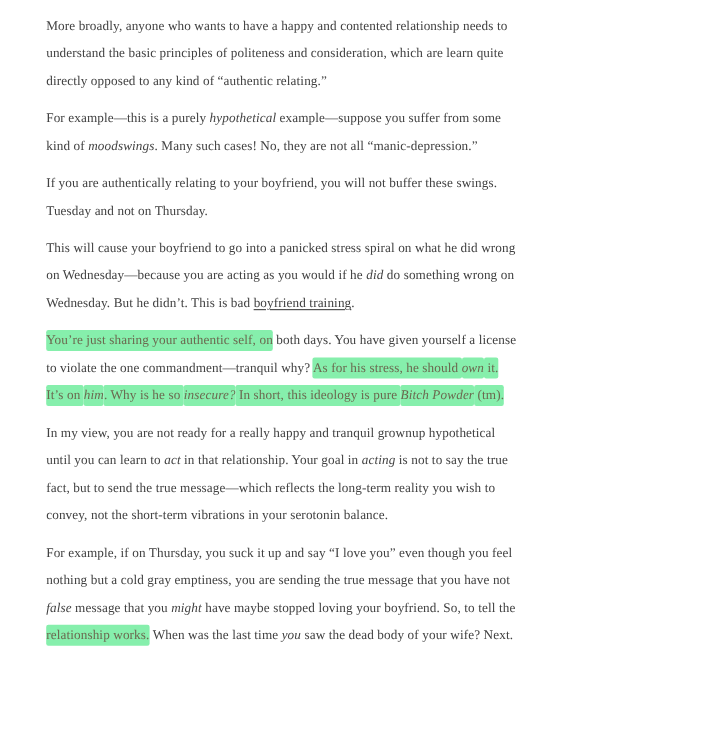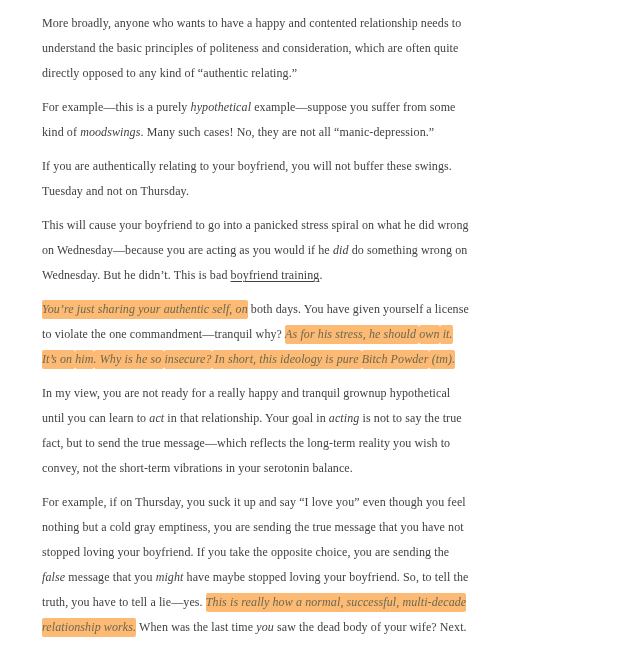--- a/index.html
+++ b/index.html
@@ -26,41 +26,40 @@
   .line {
     display: block;
     white-space: pre;
     height: 25px;
   }
   .run { }
   .italic {
     font-style: italic;
   }
   .highlight {
-    background: #fdba74;
+    background: #86efac;
     color: #6b684f;
     padding: 2px 0 3px 0;
     border-radius: 2px;
-    font-style: italic;
   }
   .link {
     color: #414141;
     text-decoration: underline;
     text-decoration-thickness: 1px;
     text-underline-offset: 2px;
     cursor: pointer;
   }
 </style>
 </head>
 <body>
 
 <main class="article">
     <p class="paragraph">
       <span class="line"><span class="run">More broadly, anyone who wants to have a happy and contented relationship needs to</span></span>
-      <span class="line"><span class="run">understand the basic principles of politeness and consideration, which are often quite</span></span>
+      <span class="line"><span class="run">understand the basic principles of politeness and consideration, which are learn quite</span></span>
       <span class="line"><span class="run">directly opposed to any kind of “authentic relating.”</span></span>
     </p>
     <p class="paragraph">
       <span class="line"><span class="run">For example—this is a purely </span><span class="run italic">hypothetical</span><span class="run"> example—suppose you suffer from some</span></span>
       <span class="line"><span class="run">kind of </span><span class="run italic">moodswings</span><span class="run">. Many such cases! No, they are not all “manic-depression.”</span></span>
     </p>
     <p class="paragraph">
       <span class="line"><span class="run">If you are authentically relating to your boyfriend, you will not buffer these swings.</span></span>
       <span class="line"><span class="run">Tuesday and not on Thursday.</span></span>
     </p>
@@ -76,18 +75,16 @@
     </p>
     <p class="paragraph">
       <span class="line"><span class="run">In my view, you are not ready for a really happy and tranquil grownup hypothetical</span></span>
       <span class="line"><span class="run">until you can learn to </span><span class="run italic">act</span><span class="run"> in that relationship. Your goal in </span><span class="run italic">acting</span><span class="run"> is not to say the true</span></span>
       <span class="line"><span class="run">fact, but to send the true message—which reflects the long-term reality you wish to</span></span>
       <span class="line"><span class="run">convey, not the short-term vibrations in your serotonin balance.</span></span>
     </p>
     <p class="paragraph">
       <span class="line"><span class="run">For example, if on Thursday, you suck it up and say “I love you” even though you feel</span></span>
       <span class="line"><span class="run">nothing but a cold gray emptiness, you are sending the true message that you have not</span></span>
-      <span class="line"><span class="run">stopped loving your boyfriend. If you take the opposite choice, you are sending the</span></span>
       <span class="line"><span class="run italic">false</span><span class="run"> message that you </span><span class="run italic">might</span><span class="run"> have maybe stopped loving your boyfriend. So, to tell the</span></span>
-      <span class="line"><span class="run">truth, you have to tell a lie—yes. </span><span class="run highlight">This is really how a normal, successful, multi-decade</span></span>
       <span class="line"><span class="run highlight">relationship works.</span><span class="run"> When was the last time </span><span class="run italic">you</span><span class="run"> saw the dead body of your wife? Next.</span></span>
     </p>
   </main>
 
 </body></html>

